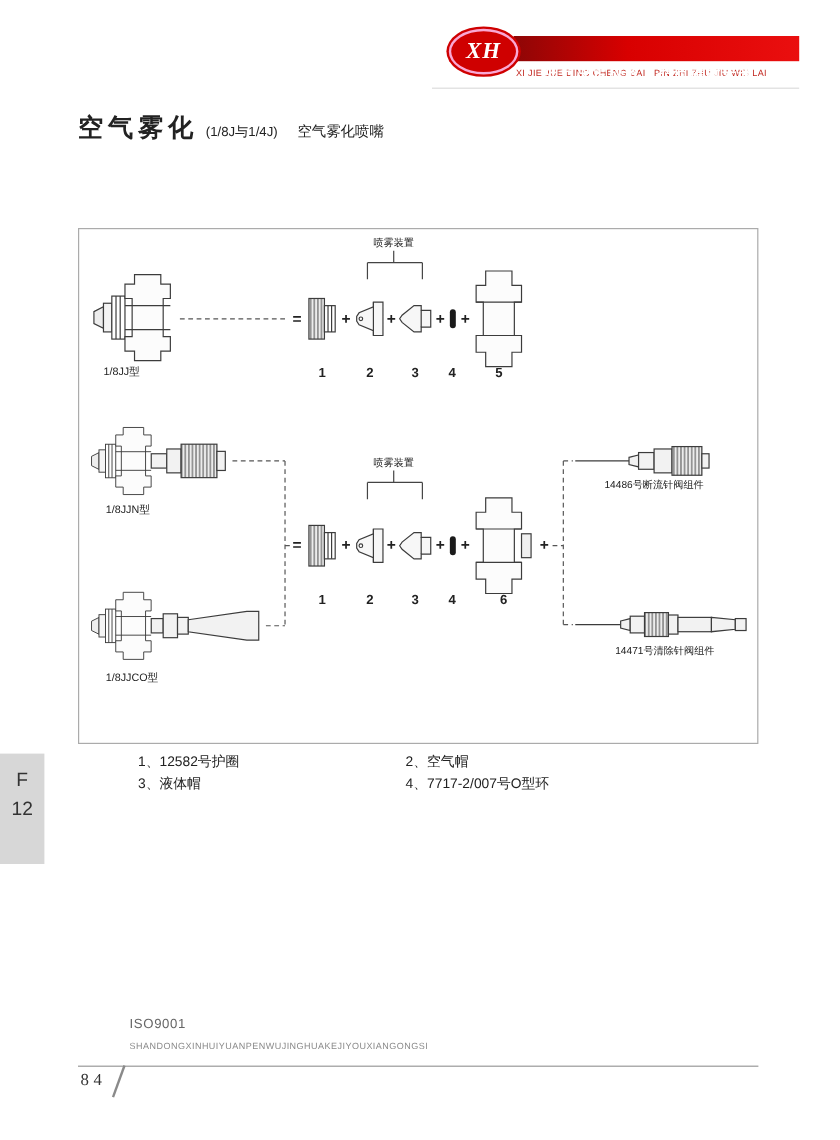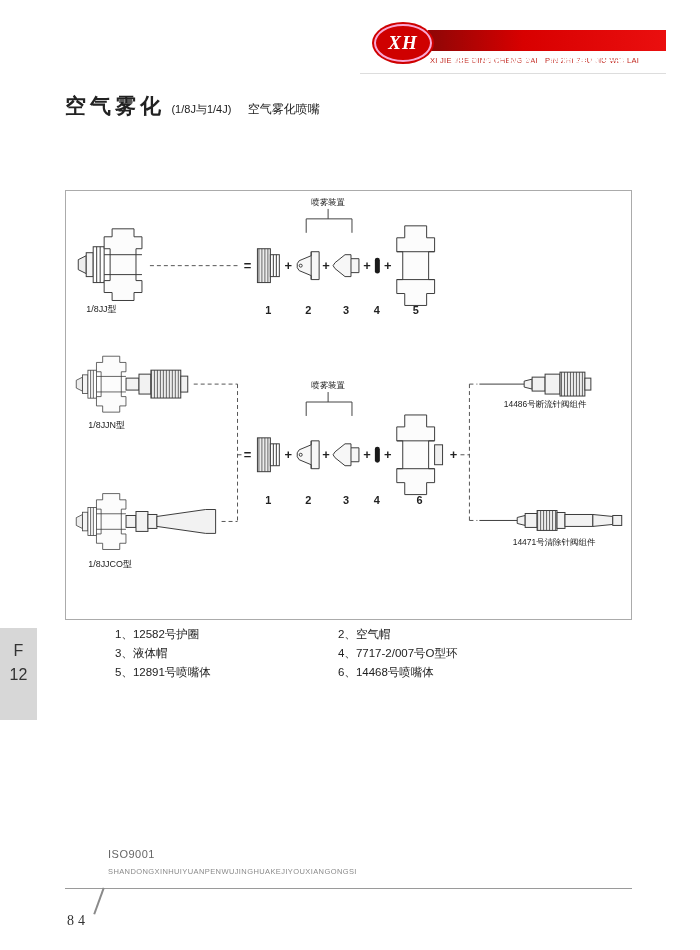--- a/index.html
+++ b/index.html
@@ -59,21 +59,20 @@
     left:0; top:628px; width:37px; height:92px; background:#d7d7d7;
     display:flex; flex-direction:column; align-items:center;
     padding-top:14px; gap:6px; font-size:16px; color:#333;
   }
 
   
   .footer-rule { left:65px; top:888px; width:567px; height:1px; background:#9a9a9a; }
   .page-num {
     left:67px; top:893px; font-size:14px; letter-spacing:4px; color:#333;
     font-family:"Liberation Serif","DejaVu Serif",serif;
-    margin-top:20px;
   }
   .footer-slash { left:98px; top:887px; width:1.5px; height:28px; background:#8a8a8a; transform:rotate(20deg); }
   .footer-cert { left:108px; top:848px; font-size:11px; color:#666; letter-spacing:.5px; }
   .footer-company { left:108px; top:867px; font-size:7.5px; color:#8a8a8a; letter-spacing:.4px; }
 </style>
 </head>
 <body>
 
 <div class="abs logo">
   <span class="logo-text">XH</span>
@@ -250,24 +249,20 @@
 
 <div class="abs parts">
   <div class="parts-row">
     <span class="pl">1、12582号护圈</span>
     <span class="pr">2、空气帽</span>
   </div>
   <div class="parts-row">
     <span class="pl">3、液体帽</span>
     <span class="pr">4、7717-2/007号O型环</span>
   </div>
-  <div class="parts-row">
-    <span class="pl">5、12891号喷嘴体</span>
-    <span class="pr">6、14468号喷嘴体</span>
-  </div>
 </div>
 
 <div class="abs side-tab">
   <span>F</span>
   <span>12</span>
 </div>
 
 <div class="abs footer-rule"></div>
 <div class="abs page-num">84</div>
 <div class="abs footer-slash"></div>

